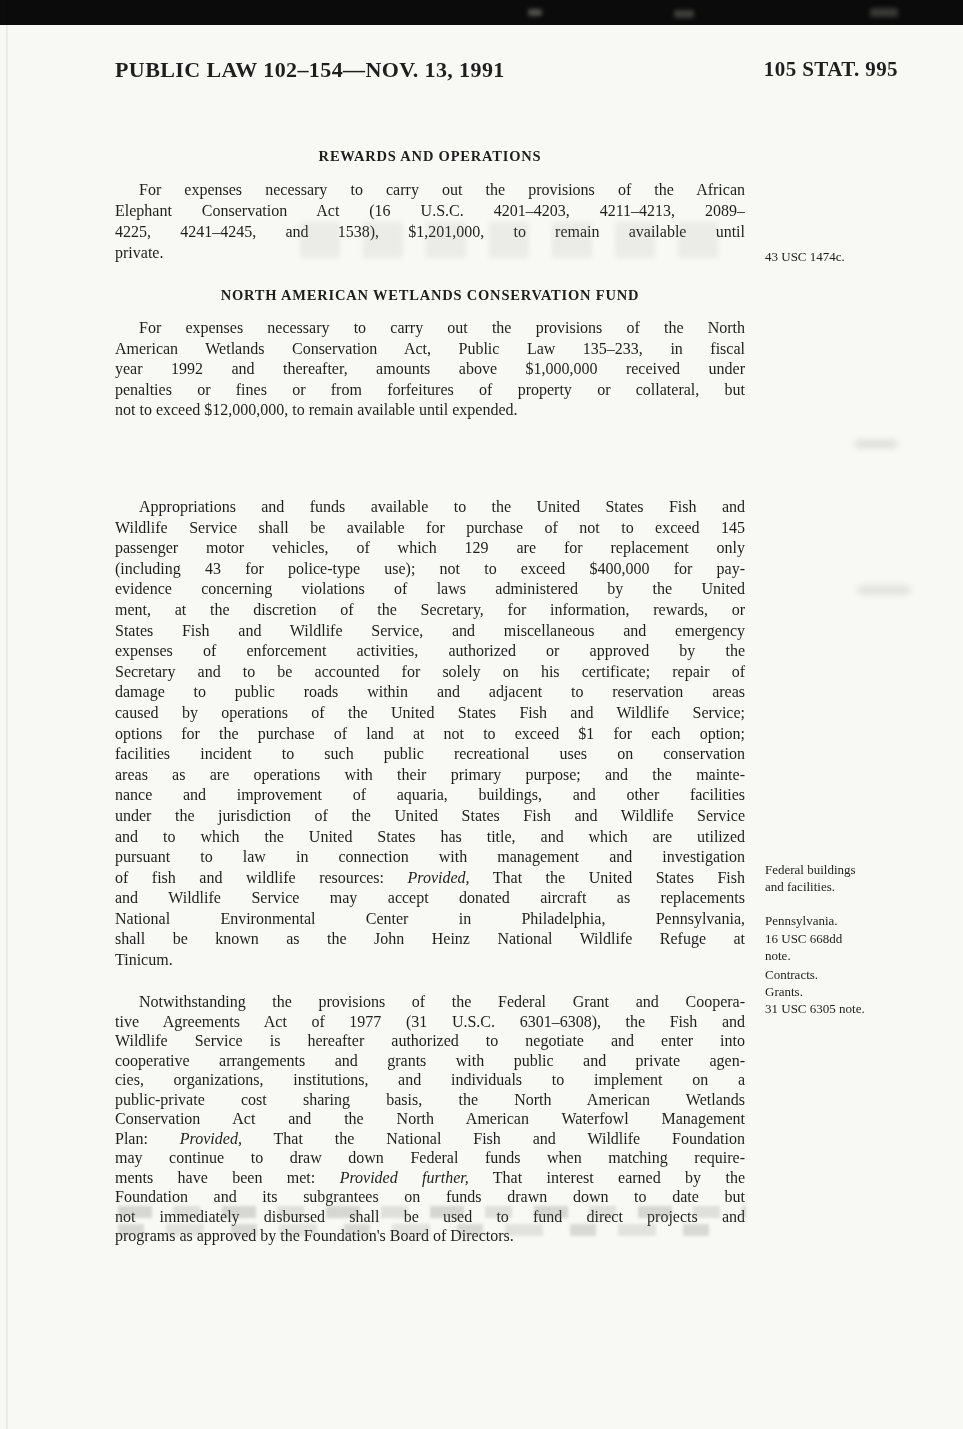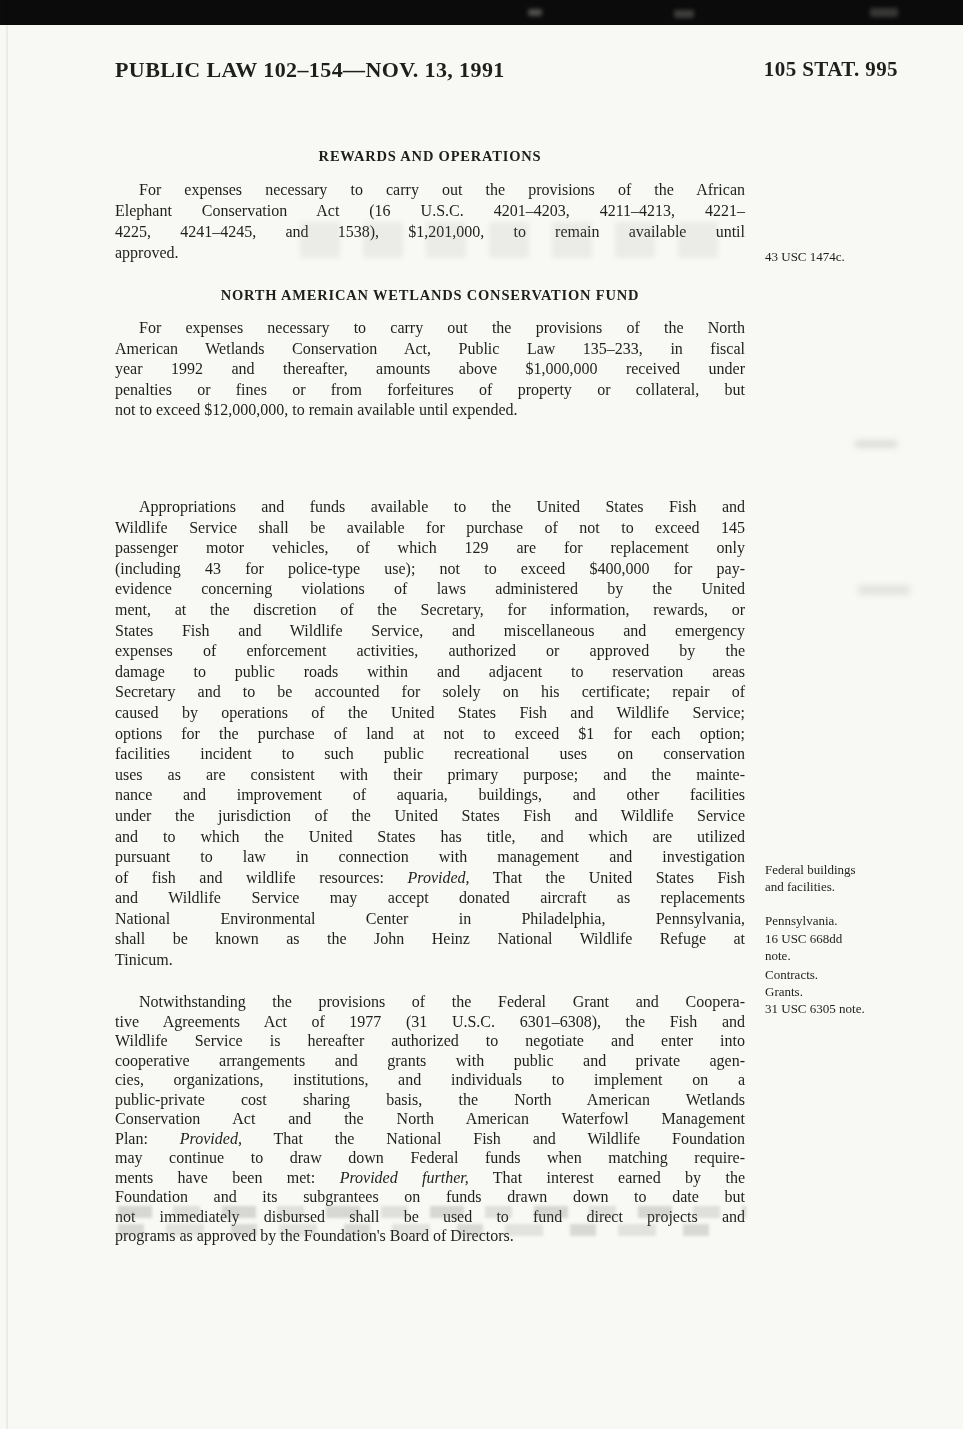--- a/index.html
+++ b/index.html
@@ -85,47 +85,47 @@
     <span class="smudge sm3"></span>
   </div>
 
   <div class="law-title">PUBLIC LAW 102–154—NOV. 13, 1991</div>
   <div class="stat-number">105 STAT. 995</div>
 
   <div id="doc-body">
       <div class="sec-heading h0">REWARDS AND OPERATIONS</div>
       <div class="para s0p0">
         <div class="line first"><span>For expenses necessary to carry out the provisions of the African</span></div>
-        <div class="line"><span>Elephant Conservation Act (16 U.S.C. 4201–4203, 4211–4213, 4221–</span></div>
+        <div class="line"><span>Elephant Conservation Act (16 U.S.C. 4201–4203, 4211–4213, 2089–</span></div>
         <div class="line"><span>4225, 4241–4245, and 1538), $1,201,000, to remain available until</span></div>
-        <div class="line last"><span>approved.</span></div>
+        <div class="line last"><span>private.</span></div>
       </div>
       <div class="sec-heading h1">NORTH AMERICAN WETLANDS CONSERVATION FUND</div>
       <div class="para s1p0">
         <div class="line first"><span>For expenses necessary to carry out the provisions of the North</span></div>
         <div class="line"><span>American Wetlands Conservation Act, Public Law 135–233, in fiscal</span></div>
         <div class="line"><span>year 1992 and thereafter, amounts above $1,000,000 received under</span></div>
         <div class="line"><span>penalties or fines or from forfeitures of property or collateral, but</span></div>
         <div class="line last"><span>not to exceed $12,000,000, to remain available until expended.</span></div>
       </div>
       <div class="para s2p0">
         <div class="line first"><span>Appropriations and funds available to the United States Fish and</span></div>
         <div class="line"><span>Wildlife Service shall be available for purchase of not to exceed 145</span></div>
         <div class="line"><span>passenger motor vehicles, of which 129 are for replacement only</span></div>
         <div class="line"><span>(including 43 for police-type use); not to exceed $400,000 for pay-</span></div>
         <div class="line"><span>evidence concerning violations of laws administered by the United</span></div>
         <div class="line"><span>ment, at the discretion of the Secretary, for information, rewards, or</span></div>
         <div class="line"><span>States Fish and Wildlife Service, and miscellaneous and emergency</span></div>
         <div class="line"><span>expenses of enforcement activities, authorized or approved by the</span></div>
+        <div class="line"><span>Secretary and to be accounted for solely on his certificate; repair of</span></div>
         <div class="line"><span>damage to public roads within and adjacent to reservation areas</span></div>
-        <div class="line"><span>Secretary and to be accounted for solely on his certificate; repair of</span></div>
         <div class="line"><span>caused by operations of the United States Fish and Wildlife Service;</span></div>
         <div class="line"><span>options for the purchase of land at not to exceed $1 for each option;</span></div>
         <div class="line"><span>facilities incident to such public recreational uses on conservation</span></div>
-        <div class="line"><span>uses as are consistent with their primary purpose; and the mainte-</span></div>
+        <div class="line"><span>areas as are operations with their primary purpose; and the mainte-</span></div>
         <div class="line"><span>nance and improvement of aquaria, buildings, and other facilities</span></div>
         <div class="line"><span>under the jurisdiction of the United States Fish and Wildlife Service</span></div>
         <div class="line"><span>and to which the United States has title, and which are utilized</span></div>
         <div class="line"><span>pursuant to law in connection with management and investigation</span></div>
         <div class="line"><span>of fish and wildlife resources: </span><i>Provided,</i><span> That the United States Fish</span></div>
         <div class="line"><span>and Wildlife Service may accept donated aircraft as replacements</span></div>
         <div class="line"><span>National Environmental Center in Philadelphia, Pennsylvania,</span></div>
         <div class="line"><span>shall be known as the John Heinz National Wildlife Refuge at</span></div>
         <div class="line last"><span>Tinicum.</span></div>
       </div>

